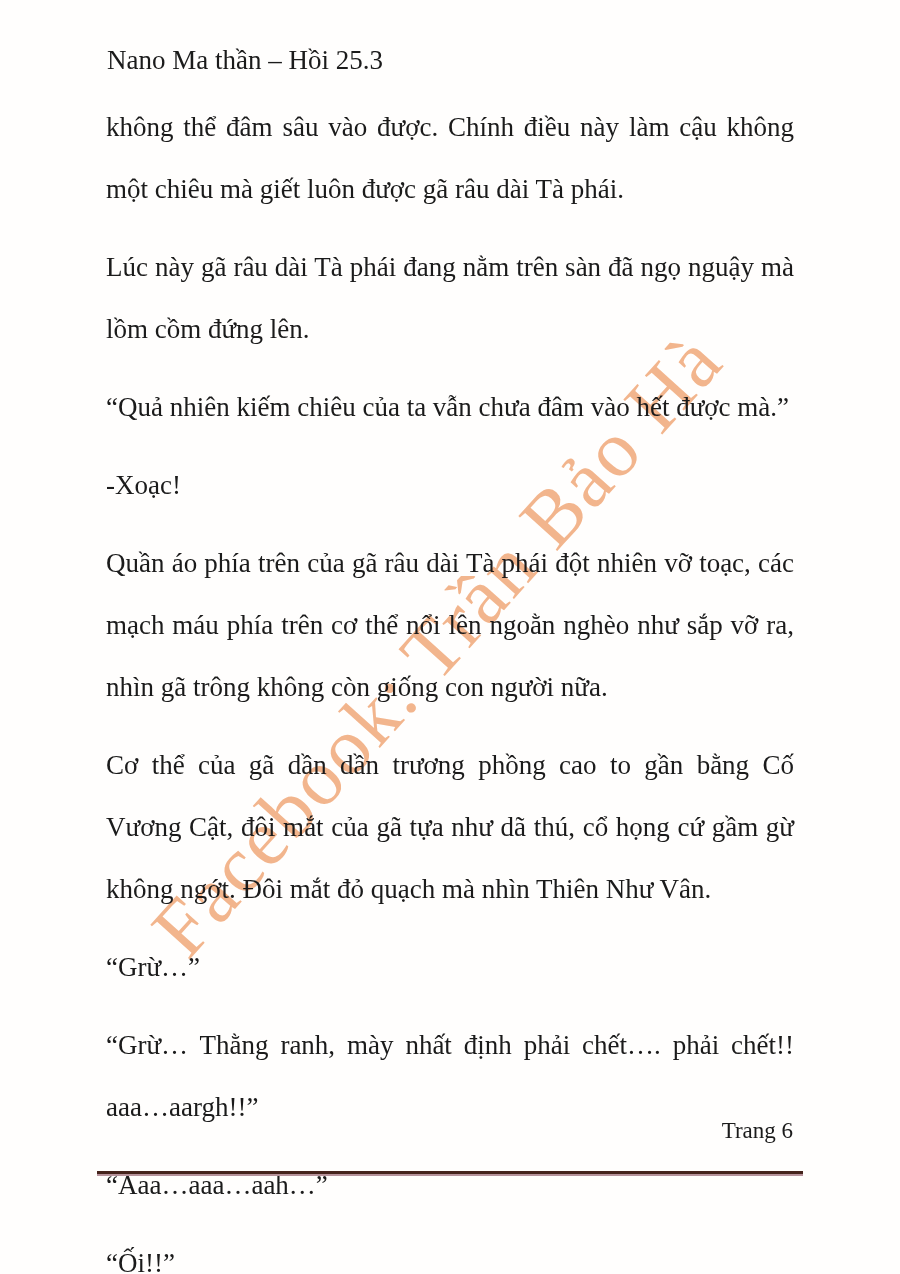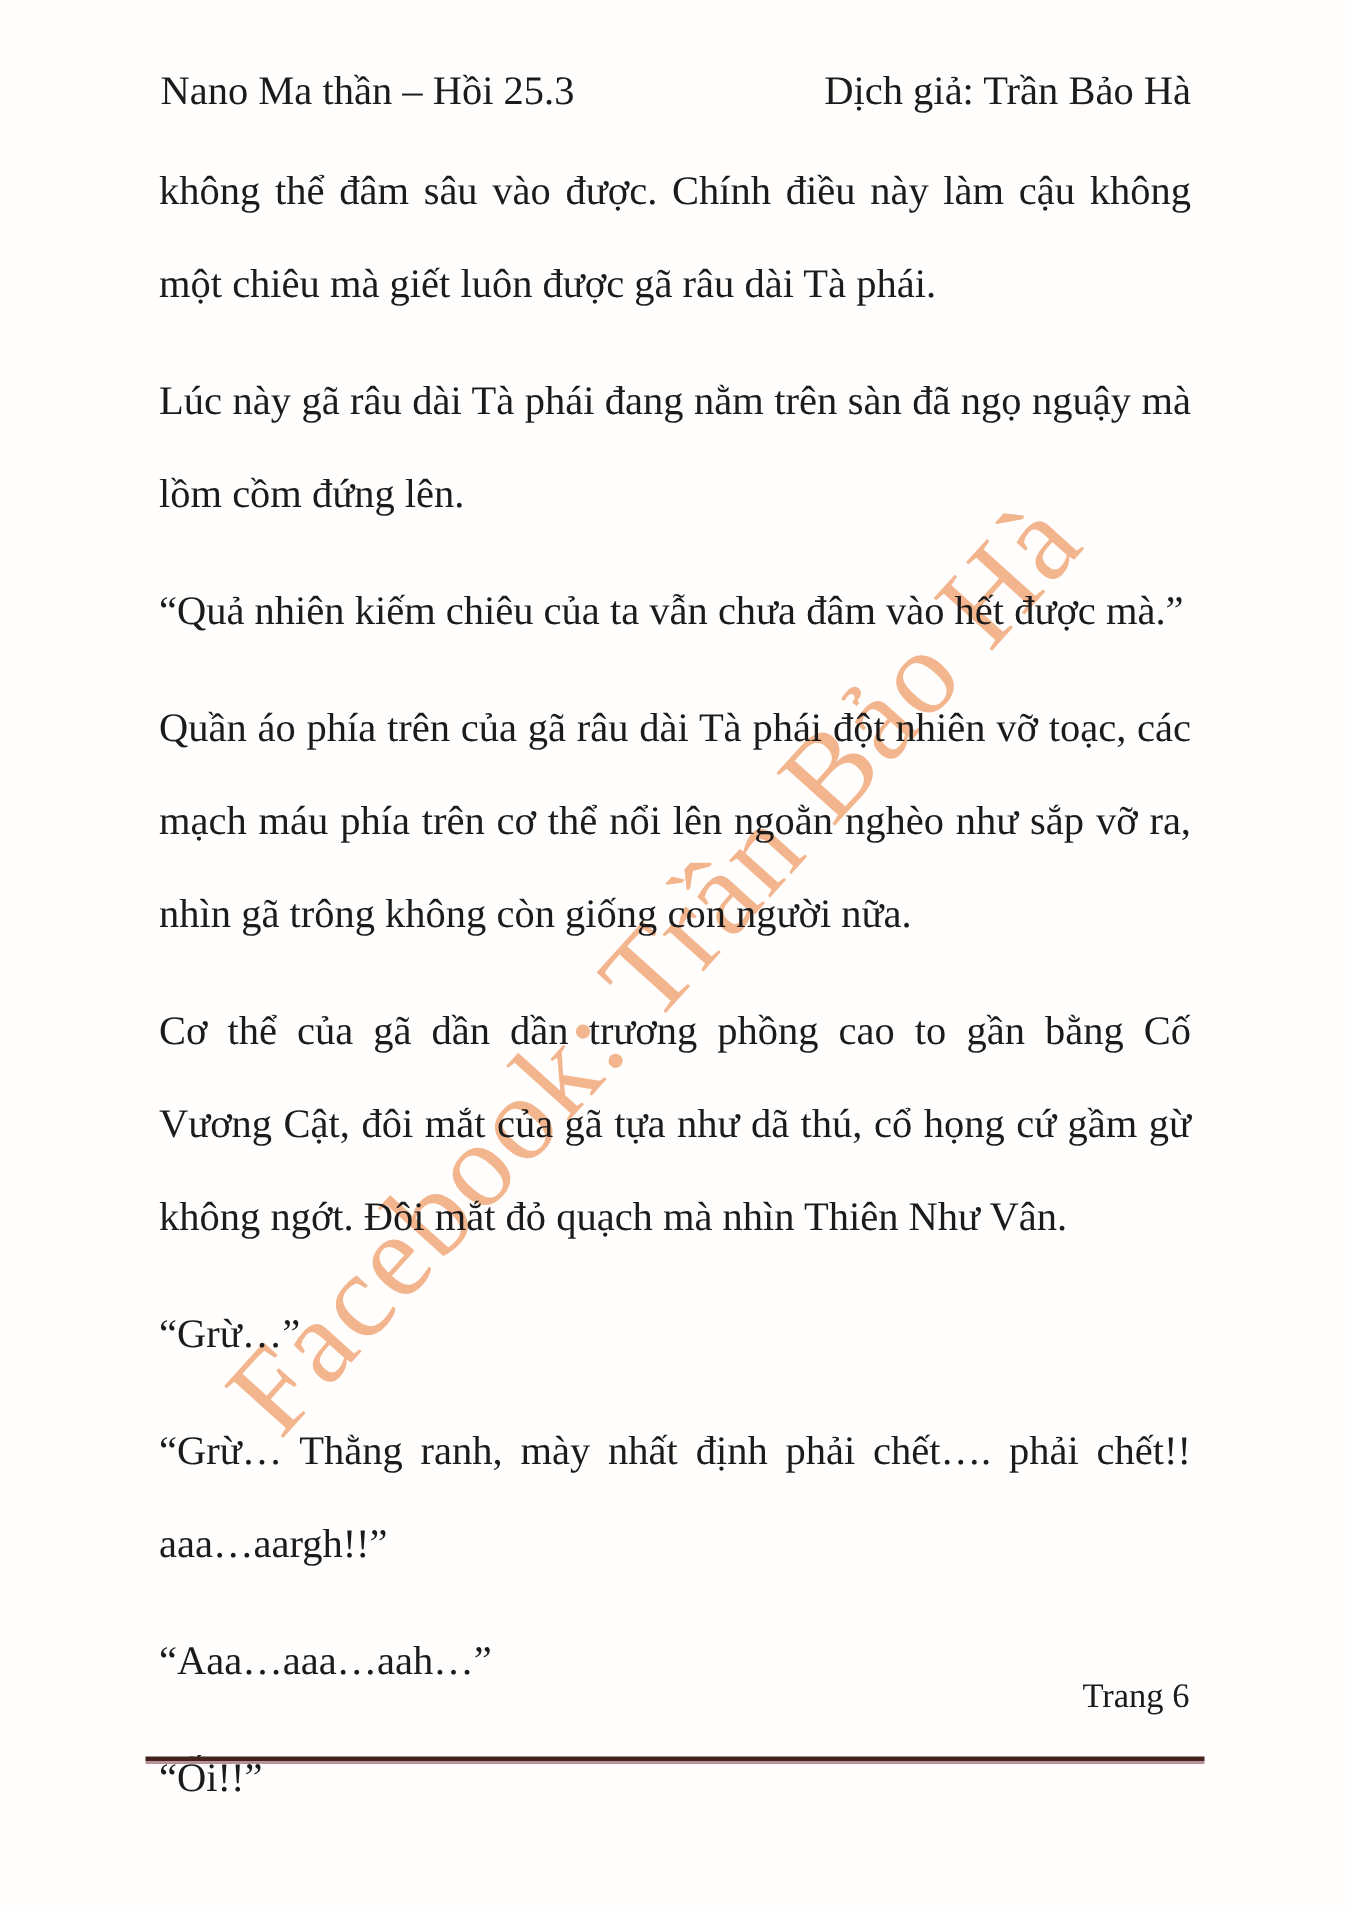--- a/index.html
+++ b/index.html
@@ -89,29 +89,29 @@
 </style>
 </head>
 <body>
 
 <div class="page">
 
   <div class="watermark" style="color: rgb(240, 164, 114);">Facebook: Trần Bảo Hà</div>
 
   <div class="header">
     <span>Nano Ma thần – Hồi 25.3</span>
-    <span>Dịch giả: Trần Bảo Hà</span>
   </div>
 
   <div class="header-rule"></div>
 
   <div class="main">
     <p>không thể đâm sâu vào được. Chính điều này làm cậu không một chiêu mà giết luôn được gã râu dài Tà phái.</p>
     <p>Lúc này gã râu dài Tà phái đang nằm trên sàn đã ngọ nguậy mà lồm cồm đứng lên.</p>
     <p>“Quả nhiên kiếm chiêu của ta vẫn chưa đâm vào hết được mà.”</p>
+    <p>-Xoạc!</p>
     <p>Quần áo phía trên của gã râu dài Tà phái đột nhiên vỡ toạc, các mạch máu phía trên cơ thể nổi lên ngoằn nghèo như sắp vỡ ra, nhìn gã trông không còn giống con người nữa.</p>
     <p>Cơ thể của gã dần dần trương phồng cao to gần bằng Cố Vương Cật, đôi mắt của gã tựa như dã thú, cổ họng cứ gầm gừ không ngớt. Đôi mắt đỏ quạch mà nhìn Thiên Như Vân.</p>
     <p>“Grừ…”</p>
     <p>“Grừ… Thằng ranh, mày nhất định phải chết…. phải chết!! aaa…aargh!!”</p>
     <p>“Aaa…aaa…aah…”</p>
     <p>“Ối!!”</p>
   </div>
 
   <div class="footer-rule"></div>
 

